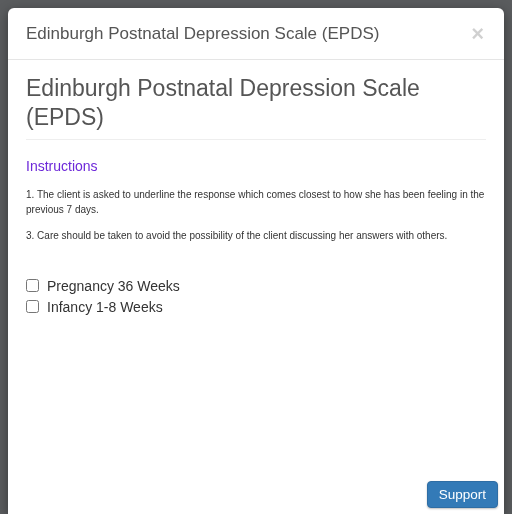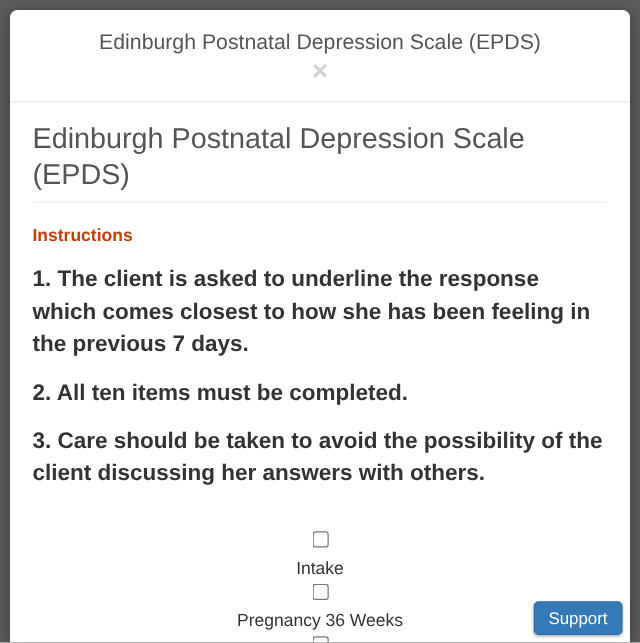--- a/index.html
+++ b/index.html
@@ -1,15 +1,15 @@
 <!DOCTYPE html>
 <html><head>
 <meta charset="utf-8">
 <style>
-  * { box-sizing: border-box; margin: 0; padding: 0; flex-direction: column; }
+  * { box-sizing: border-box; margin: 0; padding: 0; }
   html, body { width: 512px; height: 514px; overflow: hidden; }
   body {
     font-family: "Helvetica Neue", Helvetica, Arial, sans-serif;
     background: #5a5c5e;
     padding: 8px 8px 0 8px;
     position: relative;
   }
   .modal {
     background: #fff;
     border-radius: 6px 6px 0 0;
@@ -52,30 +52,29 @@
     font-size: 23px;
     font-weight: 500;
     color: #555;
     padding-bottom: 8px;
     border-bottom: 1px solid #eee;
     margin-bottom: 18px;
     line-height: 1.25;
   }
   .section-label {
     font-size: 14px;
-    font-weight: 700;
-    color: #c2410c;
+    font-weight: 400;
+    color: #6d28d9;
     margin-bottom: 14px;
   }
   .instr {
-    font-size: 18px;
+    font-size: 10px;
     color: #333;
     line-height: 1.45;
     margin-bottom: 12px;
-    font-weight: bold;
   }
   .check-section { margin-top: 34px; }
   .check-row {
     display: flex;
     align-items: center;
     gap: 8px;
     font-size: 14px;
     color: #333;
     margin-bottom: 5px;
   }
@@ -109,29 +108,24 @@
     </button>
   </div>
 
   <div class="modal-body">
 
     <h2 class="page-title">Edinburgh Postnatal Depression Scale (EPDS)</h2>
 
     <div class="section-label">Instructions</div>
 
     <p class="instr">1. The client is asked to underline the response which comes closest to how she has been feeling in the previous 7 days.</p>
-    <p class="instr">2. All ten items must be completed.</p>
     <p class="instr">3. Care should be taken to avoid the possibility of the client discussing her answers with others.</p>
 
     <div class="check-section">
 
-      <label class="check-row">
-        <input type="checkbox" style="">
-        <span>Intake</span>
-      </label>
       <label class="check-row">
         <input type="checkbox" style="">
         <span>Pregnancy 36 Weeks</span>
       </label>
       <label class="check-row">
         <input type="checkbox" style="">
         <span>Infancy 1-8 Weeks</span>
       </label>
     </div>
 

